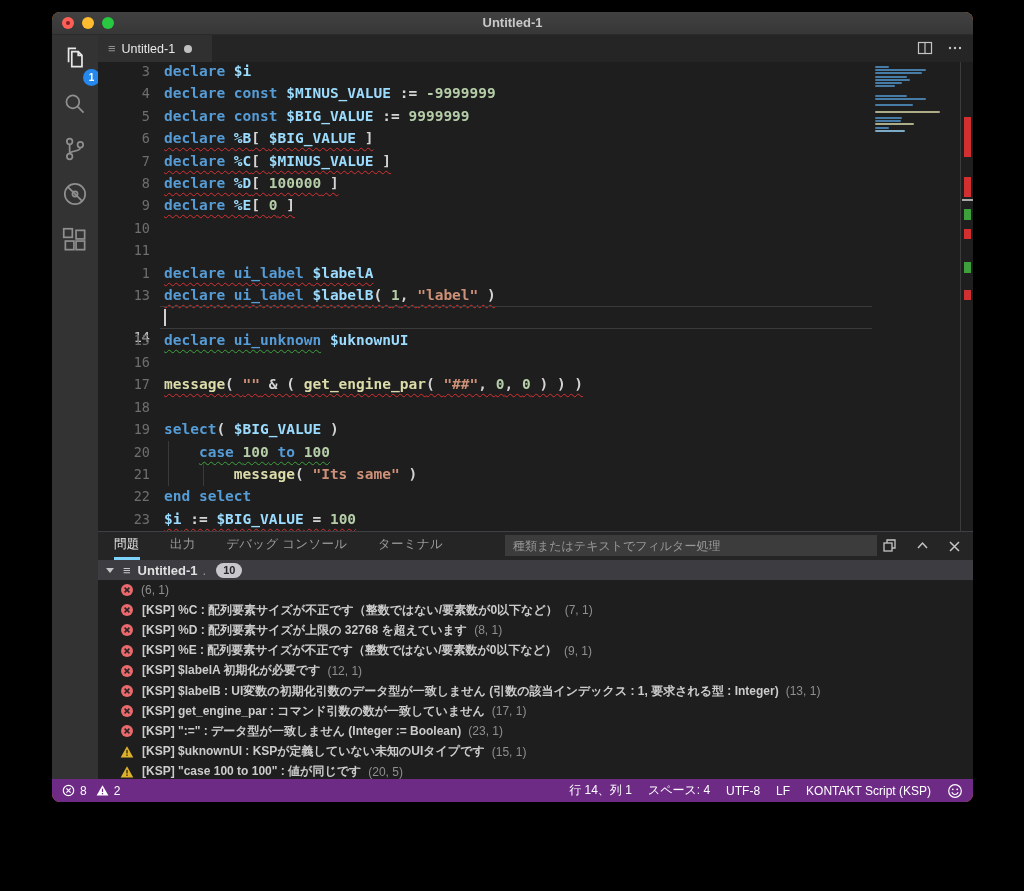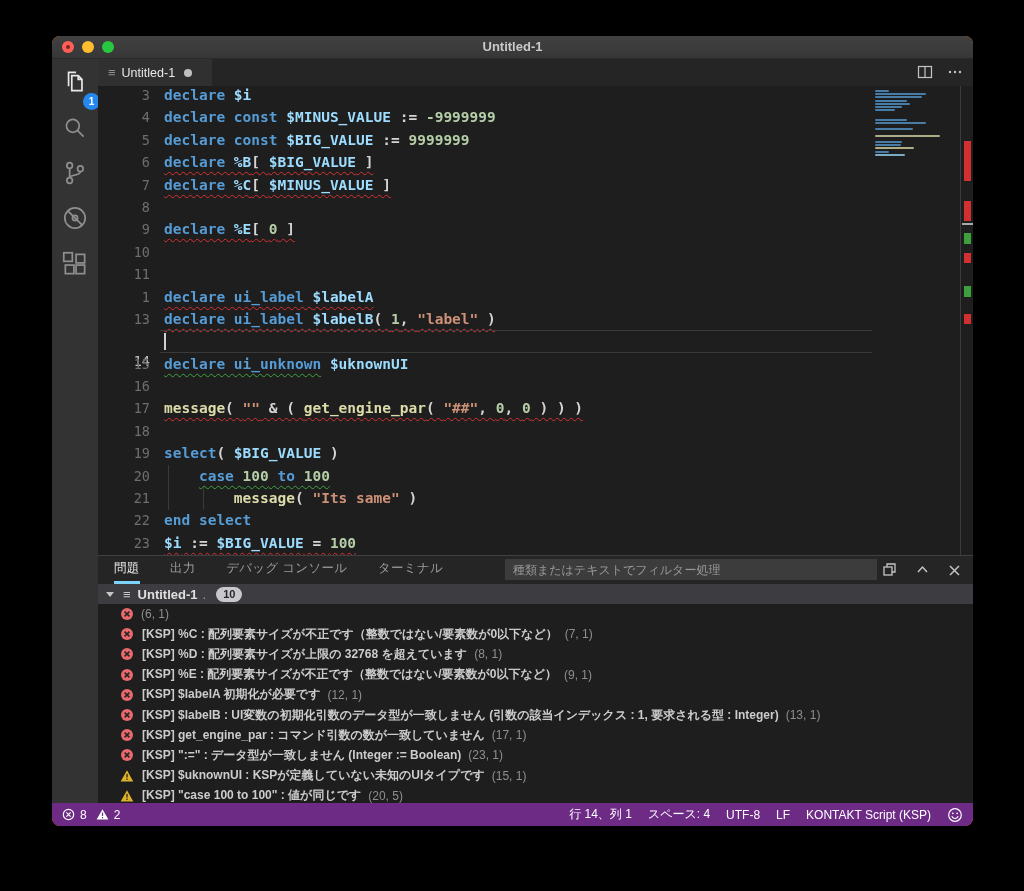--- a/index.html
+++ b/index.html
@@ -1,18 +1,18 @@
 <!DOCTYPE html>
 <html><head>
 <meta charset="utf-8">
 <style>
   html,body{margin:0;padding:0;}
   body{width:1024px;height:891px;background:#000;position:relative;overflow:hidden;
        font-family:"Liberation Sans",sans-serif;-webkit-font-smoothing:antialiased;}
-  .window{position:absolute;left:52px;top:36px;width:921px;height:790px;background:#f97316;
+  .window{position:absolute;left:52px;top:12px;width:921px;height:790px;background:#f97316;
           border-radius:8px;overflow:hidden;}
   
   .titlebar{position:absolute;top:0;left:0;right:0;height:22px;
             background:linear-gradient(#414141,#373737);border-bottom:1px solid #2a2a2a;}
   .traffic{position:absolute;top:5px;width:12px;height:12px;border-radius:50%;}
   .t-close{left:10px;background:#ff5f57;}
   .t-close::after{content:'';position:absolute;left:4px;top:4px;width:4px;height:4px;border-radius:50%;background:#7e2120;}
   .t-min{left:30px;background:#febc2e;}
   .t-zoom{left:50px;background:#28c840;}
   .title-text{position:absolute;left:0;right:0;top:3px;text-align:center;font-size:13px;
@@ -171,21 +171,21 @@
     </div>
   </div>
 
   <div class="editor">
     <div class="code-lines">
         <div class="code-line"><span class="line-num">3</span><span class="line-text"><span class="tk-kw">declare </span><span class="tk-var">$i</span></span></div>
         <div class="code-line"><span class="line-num">4</span><span class="line-text"><span class="tk-kw">declare </span><span class="tk-kw">const </span><span class="tk-var">$MINUS_VALUE</span><span class="tk-op"> := </span><span class="tk-num">-9999999</span></span></div>
         <div class="code-line"><span class="line-num">5</span><span class="line-text"><span class="tk-kw">declare </span><span class="tk-kw">const </span><span class="tk-var">$BIG_VALUE</span><span class="tk-op"> := </span><span class="tk-num">9999999</span></span></div>
         <div class="code-line"><span class="line-num">6</span><span class="line-text"><span class="sq-error"><span class="tk-kw">declare </span><span class="tk-var">%B</span><span class="tk-op">[ </span><span class="tk-var">$BIG_VALUE</span><span class="tk-op"> ]</span></span></span></div>
         <div class="code-line"><span class="line-num">7</span><span class="line-text"><span class="sq-error"><span class="tk-kw">declare </span><span class="tk-var">%C</span><span class="tk-op">[ </span><span class="tk-var">$MINUS_VALUE</span><span class="tk-op"> ]</span></span></span></div>
-        <div class="code-line"><span class="line-num">8</span></div>
+        <div class="code-line"><span class="line-num">8</span><span class="line-text"><span class="sq-error"><span class="tk-kw">declare </span><span class="tk-var">%D</span><span class="tk-op">[ </span><span class="tk-num">100000</span><span class="tk-op"> ]</span></span></span></div>
         <div class="code-line"><span class="line-num">9</span><span class="line-text"><span class="sq-error"><span class="tk-kw">declare </span><span class="tk-var">%E</span><span class="tk-op">[ </span><span class="tk-num">0</span><span class="tk-op"> ]</span></span></span></div>
         <div class="code-line"><span class="line-num">10</span><span class="line-text"></span></div>
         <div class="code-line"><span class="line-num">11</span><span class="line-text"></span></div>
         <div class="code-line"><span class="line-num">1</span><span class="line-text"><span class="sq-error"><span class="tk-kw">declare </span><span class="tk-kw">ui_label </span><span class="tk-var">$labelA</span></span></span></div>
         <div class="code-line"><span class="line-num">13</span><span class="line-text"><span class="sq-error"><span class="tk-kw">declare </span><span class="tk-kw">ui_label </span><span class="tk-var">$labelB</span><span class="tk-op">( </span><span class="tk-num">1</span><span class="tk-op">, </span><span class="tk-str">"label"</span><span class="tk-op"> )</span></span></span></div>
         <div class="code-line current"><span class="line-num">14</span><span class="line-text"></span><span class="current-box"></span><span class="cursor"></span></div>
         <div class="code-line"><span class="line-num">15</span><span class="line-text"><span class="sq-warning"><span class="tk-kw">declare </span><span class="tk-kw">ui_unknown</span></span><span class="tk-op"> </span><span class="tk-var">$uknownUI</span></span></div>
         <div class="code-line"><span class="line-num">16</span><span class="line-text"></span></div>
         <div class="code-line"><span class="line-num">17</span><span class="line-text"><span class="sq-error"><span class="tk-fn">message</span><span class="tk-op">( </span><span class="tk-str">""</span><span class="tk-op"> &amp; ( </span><span class="tk-fn">get_engine_par</span><span class="tk-op">( </span><span class="tk-str">"##"</span><span class="tk-op">, </span><span class="tk-num">0</span><span class="tk-op">, </span><span class="tk-num">0</span><span class="tk-op"> ) ) )</span></span></span></div>
         <div class="code-line"><span class="line-num">18</span><span class="line-text"></span></div>

